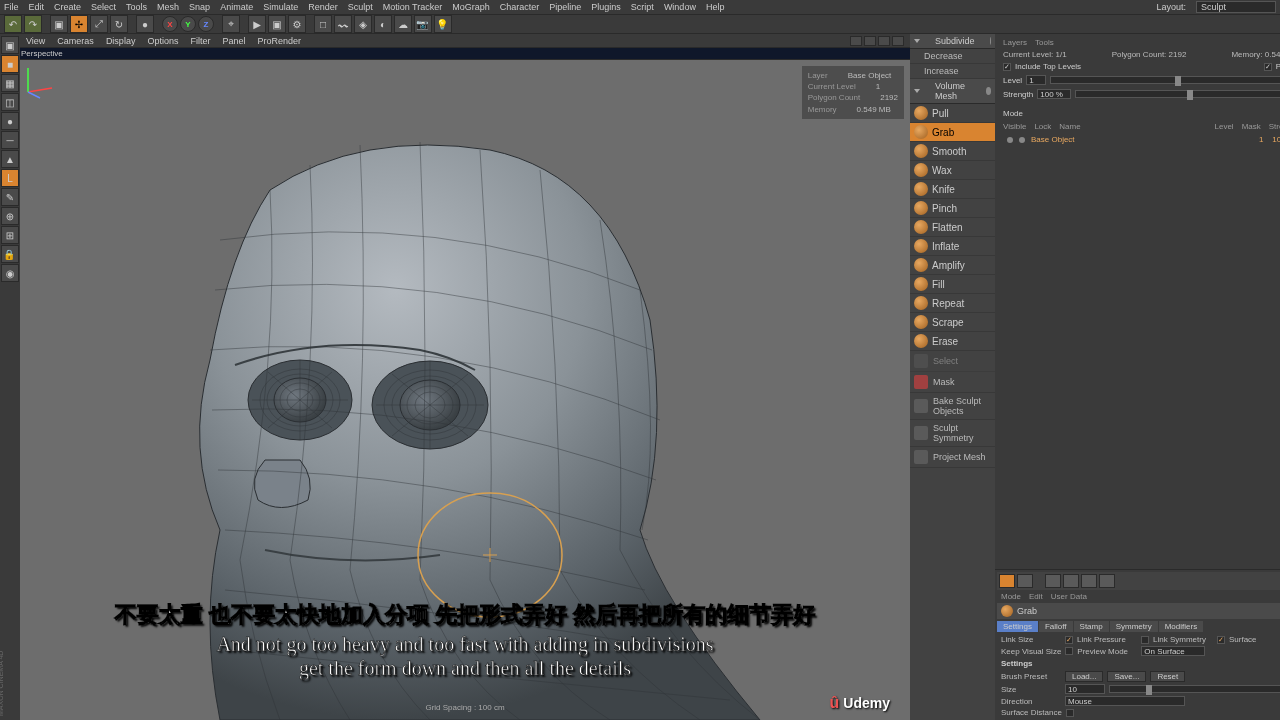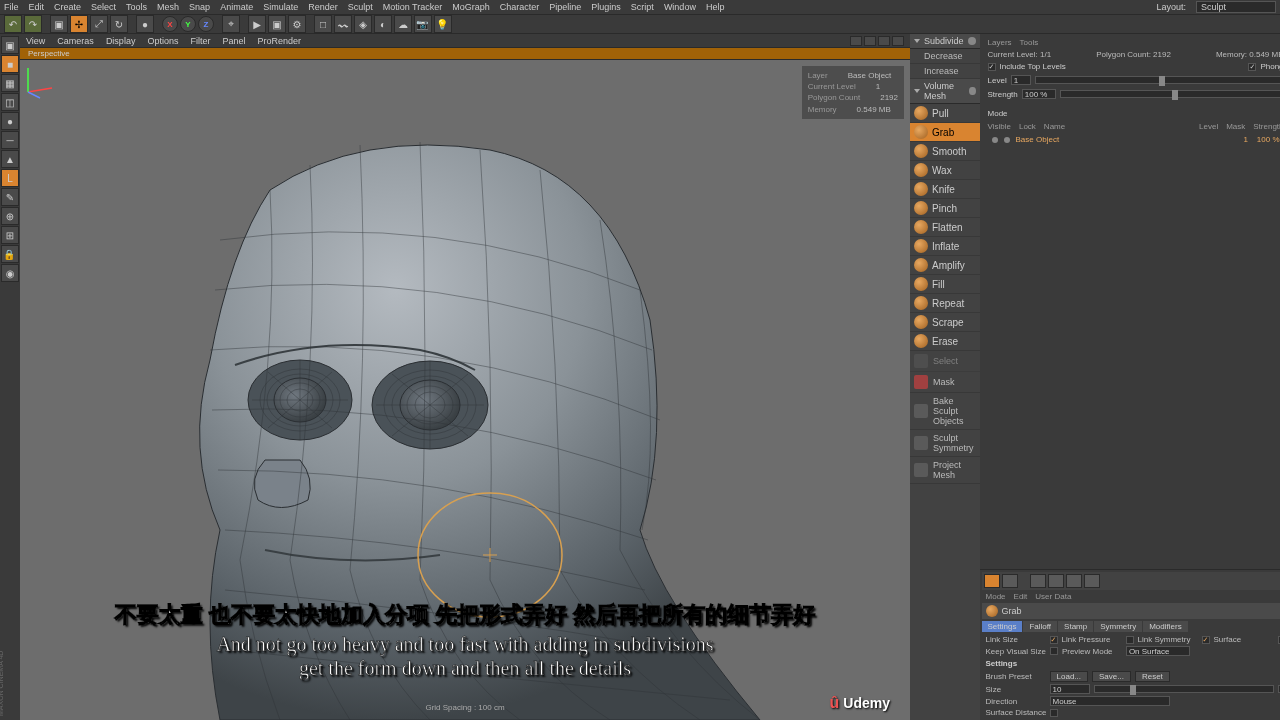--- a/index.html
+++ b/index.html
@@ -25,21 +25,21 @@
 .left-tools { width: 20px; background: #3a3a3a; display: flex; flex-direction: column; gap: 1px; padding: 2px 1px; }
 .left-tools .tbtn { width: 18px; height: 18px; }
 .tbtn.sel { background: #d98430; }
 
 .viewport-wrap { flex: 1; display: flex; flex-direction: column; }
 .viewport-tabs { height: 14px; background: #3a3a3a; display: flex; align-items: center; padding: 0 6px; gap: 12px; border-bottom: 1px solid #2a2a2a; }
 .viewport-tabs span { color: #ccc; font-size: 9px; }
 .vp-controls { margin-left: auto; display: flex; gap: 2px; }
 .vp-controls .vc { width: 12px; height: 10px; background: #4a4a4a; border: 1px solid #2a2a2a; }
 
-.perspective-tab { height: 12px; background: #a16207; display: flex; align-items: center; padding: 0 8px; border-bottom: 1px solid #2a2a2a; }
+.perspective-tab { height: 12px; background: #0f172a; display: flex; align-items: center; padding: 0 1px; border-bottom: 1px solid #2a2a2a; }
 .perspective-tab span { font-size: 8px; color: #ccc; }
 
 .viewport { flex: 1; background: #6d6d6d; position: relative; overflow: hidden; }
 .viewport svg { position: absolute; top: 0; left: 0; }
 
 .stats-box { position: absolute; top: 6px; right: 6px; background: rgba(30,30,30,0.4); padding: 4px 6px; font-size: 8px; color: #999; line-height: 1.4; }
 .stats-box .row { display: flex; justify-content: flex-start; gap: 20px; }
 .stats-box .val { color: #bbb; }
 
 .axis-gizmo { position: absolute; bottom: 10px; left: 10px; }
@@ -54,21 +54,21 @@
 .watermark .txt { display: flex; flex-direction: column; color: #fff; text-shadow: 1px 1px 2px #000; }
 .watermark .txt .en { font-size: 14px; font-weight: bold; letter-spacing: 2px; }
 .watermark .txt .cn { font-size: 10px; }
 
 .udemy { position: absolute; bottom: 8px; right: 20px; color: #fff; font-size: 14px; font-weight: bold; display: flex; align-items: center; gap: 4px; text-shadow: 1px 1px 2px #000; }
 .udemy .u-logo { color: #ec5252; font-size: 16px; }
 
 .right-panels { width: 370px; background: #3a3a3a; display: flex; }
 
 .sculpt-palette { width: 85px; background: #424242; display: flex; flex-direction: column; font-size: 9px; }
-.sp-section { background: #4a4a4a; padding: 2px 4px; border-bottom: 1px solid #2a2a2a; cursor: pointer; display: flex; align-items: center; gap: 4px; }
+.sp-section { background: #4a4a4a; padding: 2px 4px; border-bottom: 1px solid #2a2a2a; cursor: pointer; display: flex; align-items: center; gap: 15px; }
 .sp-section .arrow { width: 0; height: 0; border-left: 3px solid transparent; border-right: 3px solid transparent; border-top: 4px solid #aaa; }
 .sp-section .dot { width: 8px; height: 8px; border-radius: 50%; background: #888; margin-left: auto; }
 .sp-item { padding: 2px 4px 2px 14px; border-bottom: 1px solid #383838; cursor: pointer; color: #bbb; }
 .sp-brush { display: flex; align-items: center; padding: 2px 4px; gap: 4px; border-bottom: 1px solid #383838; cursor: pointer; }
 .sp-brush .bicon { width: 14px; height: 14px; border-radius: 50%; background: radial-gradient(circle at 35% 35%, #e8a860, #a06020); flex-shrink: 0; }
 .sp-brush.sel { background: #d98430; color: #000; }
 .sp-brush .lbl { font-size: 10px; }
 .sp-misc { display: flex; align-items: center; padding: 3px 4px; gap: 5px; border-bottom: 1px solid #383838; cursor: pointer; font-size: 9px; color: #bbb; }
 .sp-misc .micon { width: 14px; height: 14px; flex-shrink: 0; background: #5a5a5a; border-radius: 2px; }
 

